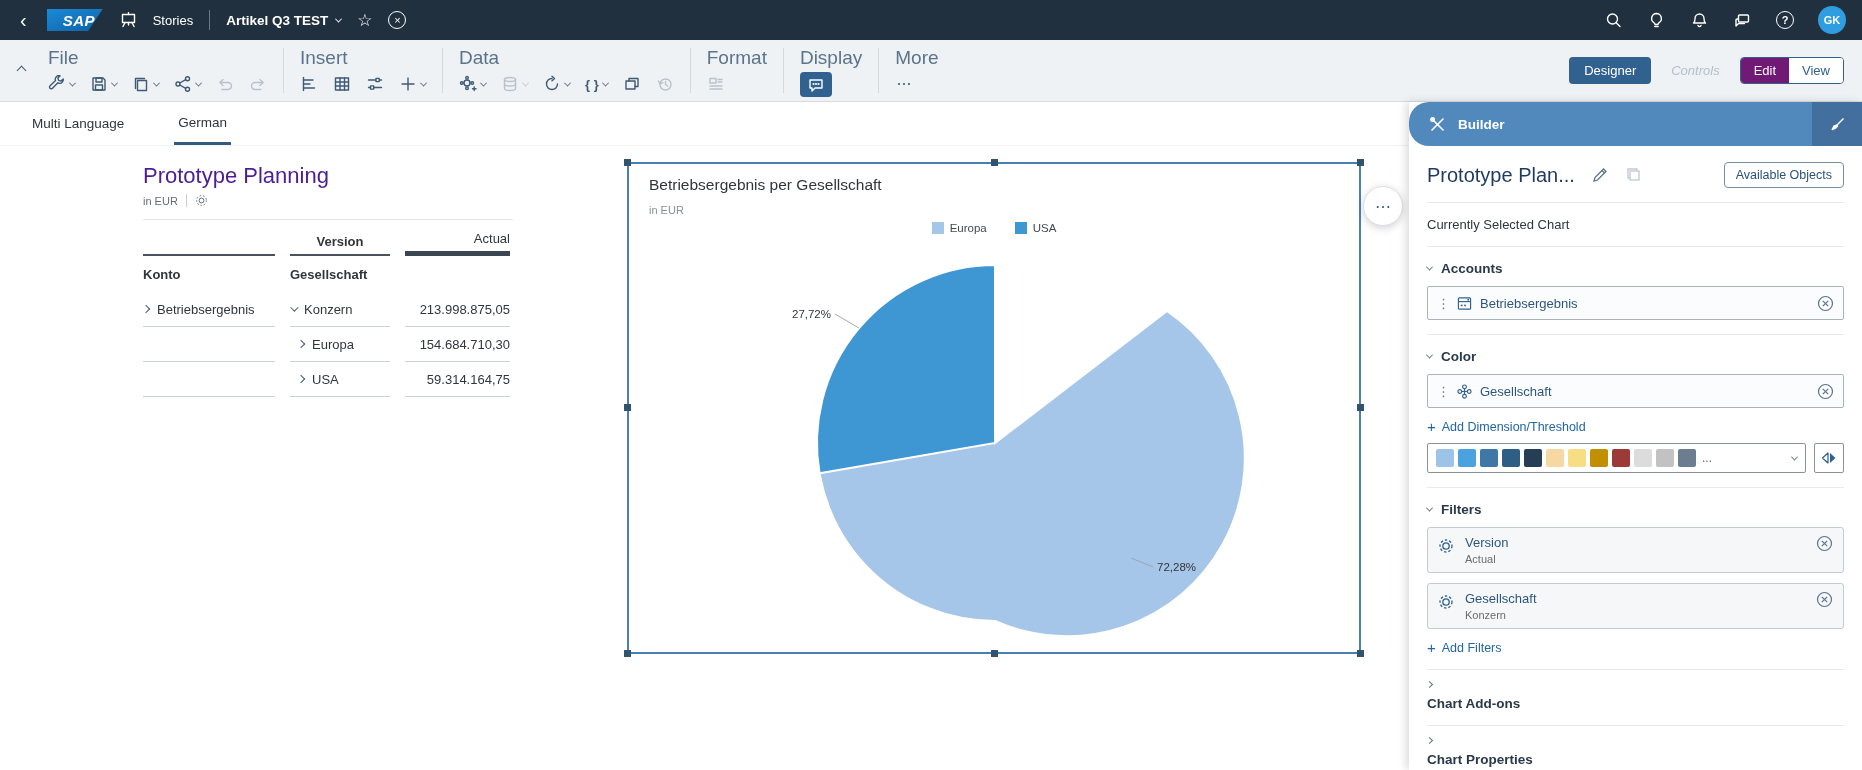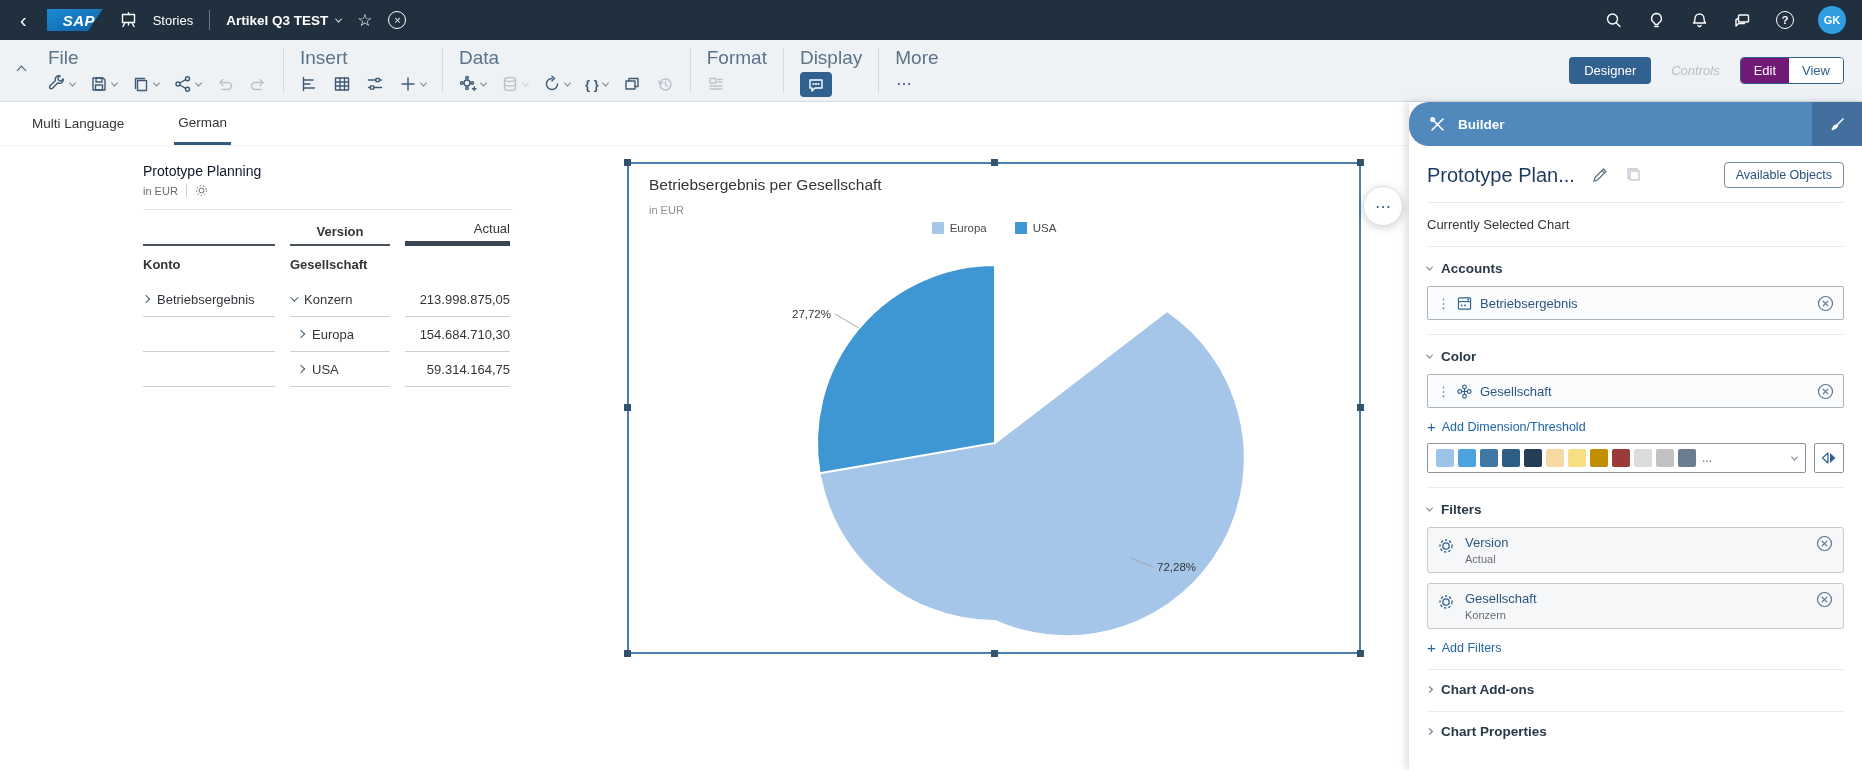--- a/index.html
+++ b/index.html
@@ -59,21 +59,21 @@
   .tabstrip { height:44px; background:#fff; display:flex; align-items:stretch; padding-left:28px;
     gap:46px; border-bottom:1px solid #f0f2f4; }
   .tab { display:flex; align-items:center; font-size:13.5px; color:#32363a; cursor:pointer; padding:0 4px; }
   .tab.active { border-bottom:3px solid #345b7d; font-weight:normal; }
 
   
   .canvas { position:relative; height:624px; background:#fff; }
 
   
   .twidget { position:absolute; left:143px; top:17px; width:370px; }
-  .twtitle { font-size:14px; color:#0f172a; }
+  .twtitle { font-size:22px; color:#4c1d95; }
   .twsub { display:flex; align-items:center; gap:8px; margin-top:5px; color:#6a6d70; font-size:11px; }
   .vbar { width:1px; height:13px; background:#c9ced3; }
   .gear { width:13px; height:13px; stroke:#5f6a73; fill:none; stroke-width:1.2; }
   .tgrid { margin-top:12px; border-top:1px solid #e3e6e9; padding-top:8px; display:grid;
     grid-template-columns:132px 100px 105px; column-gap:15px; font-size:13px; }
   .vrow { display:flex; align-items:flex-end; height:28px; padding-bottom:5px; }
   .vrow.c1 { border-bottom:2px solid #49535d; }
   .vrow.c2 { border-bottom:2px solid #49535d; justify-content:center; font-weight:bold; }
   .vrow.c3 { border-bottom:5px solid #3a4753; justify-content:flex-end; }
   .hrow { display:flex; align-items:center; height:36px; font-weight:bold; }
@@ -139,21 +139,21 @@
   .pal-more { color:#6a6d70; font-size:12px; margin-left:2px; }
   .palbox .chev { margin-left:auto; color:#5b738b; }
   .flipbtn { width:30px; height:30px; border:1px solid #8a919a; border-radius:2px; background:#fff;
     display:flex; align-items:center; justify-content:center; cursor:pointer; color:#31618e; }
   .ftoken { margin-top:10px; min-height:44px; border:1px solid #c4cad0; border-radius:3px;
     background:#f6f7f9; display:flex; padding:7px 10px; }
   .fgear { width:16px; height:16px; stroke:#31618e; fill:none; stroke-width:1.3; margin-top:3px; flex:none; }
   .ftext { margin-left:11px; flex:1; }
   .fname { font-size:13px; color:#2d567f; }
   .fval { font-size:11px; color:#6a6d70; margin-top:3px; }
-  .collsec { display:flex; align-items:center; gap:9px; margin-top:12px; color:#5b738b; cursor:pointer; }
+  .collsec { display:flex; gap:9px; margin-top:12px; color:#5b738b; cursor:pointer;flex-direction:column; }
   .collsec b { font-size:13.5px; color:#29384a; }
 </style>
 </head>
 <body>
 
 <header class="shell">
   <div class="shell-left">
     <span class="backchev">‹</span>
     <div class="saplogo">SAP</div>
     <div class="shell-item">

